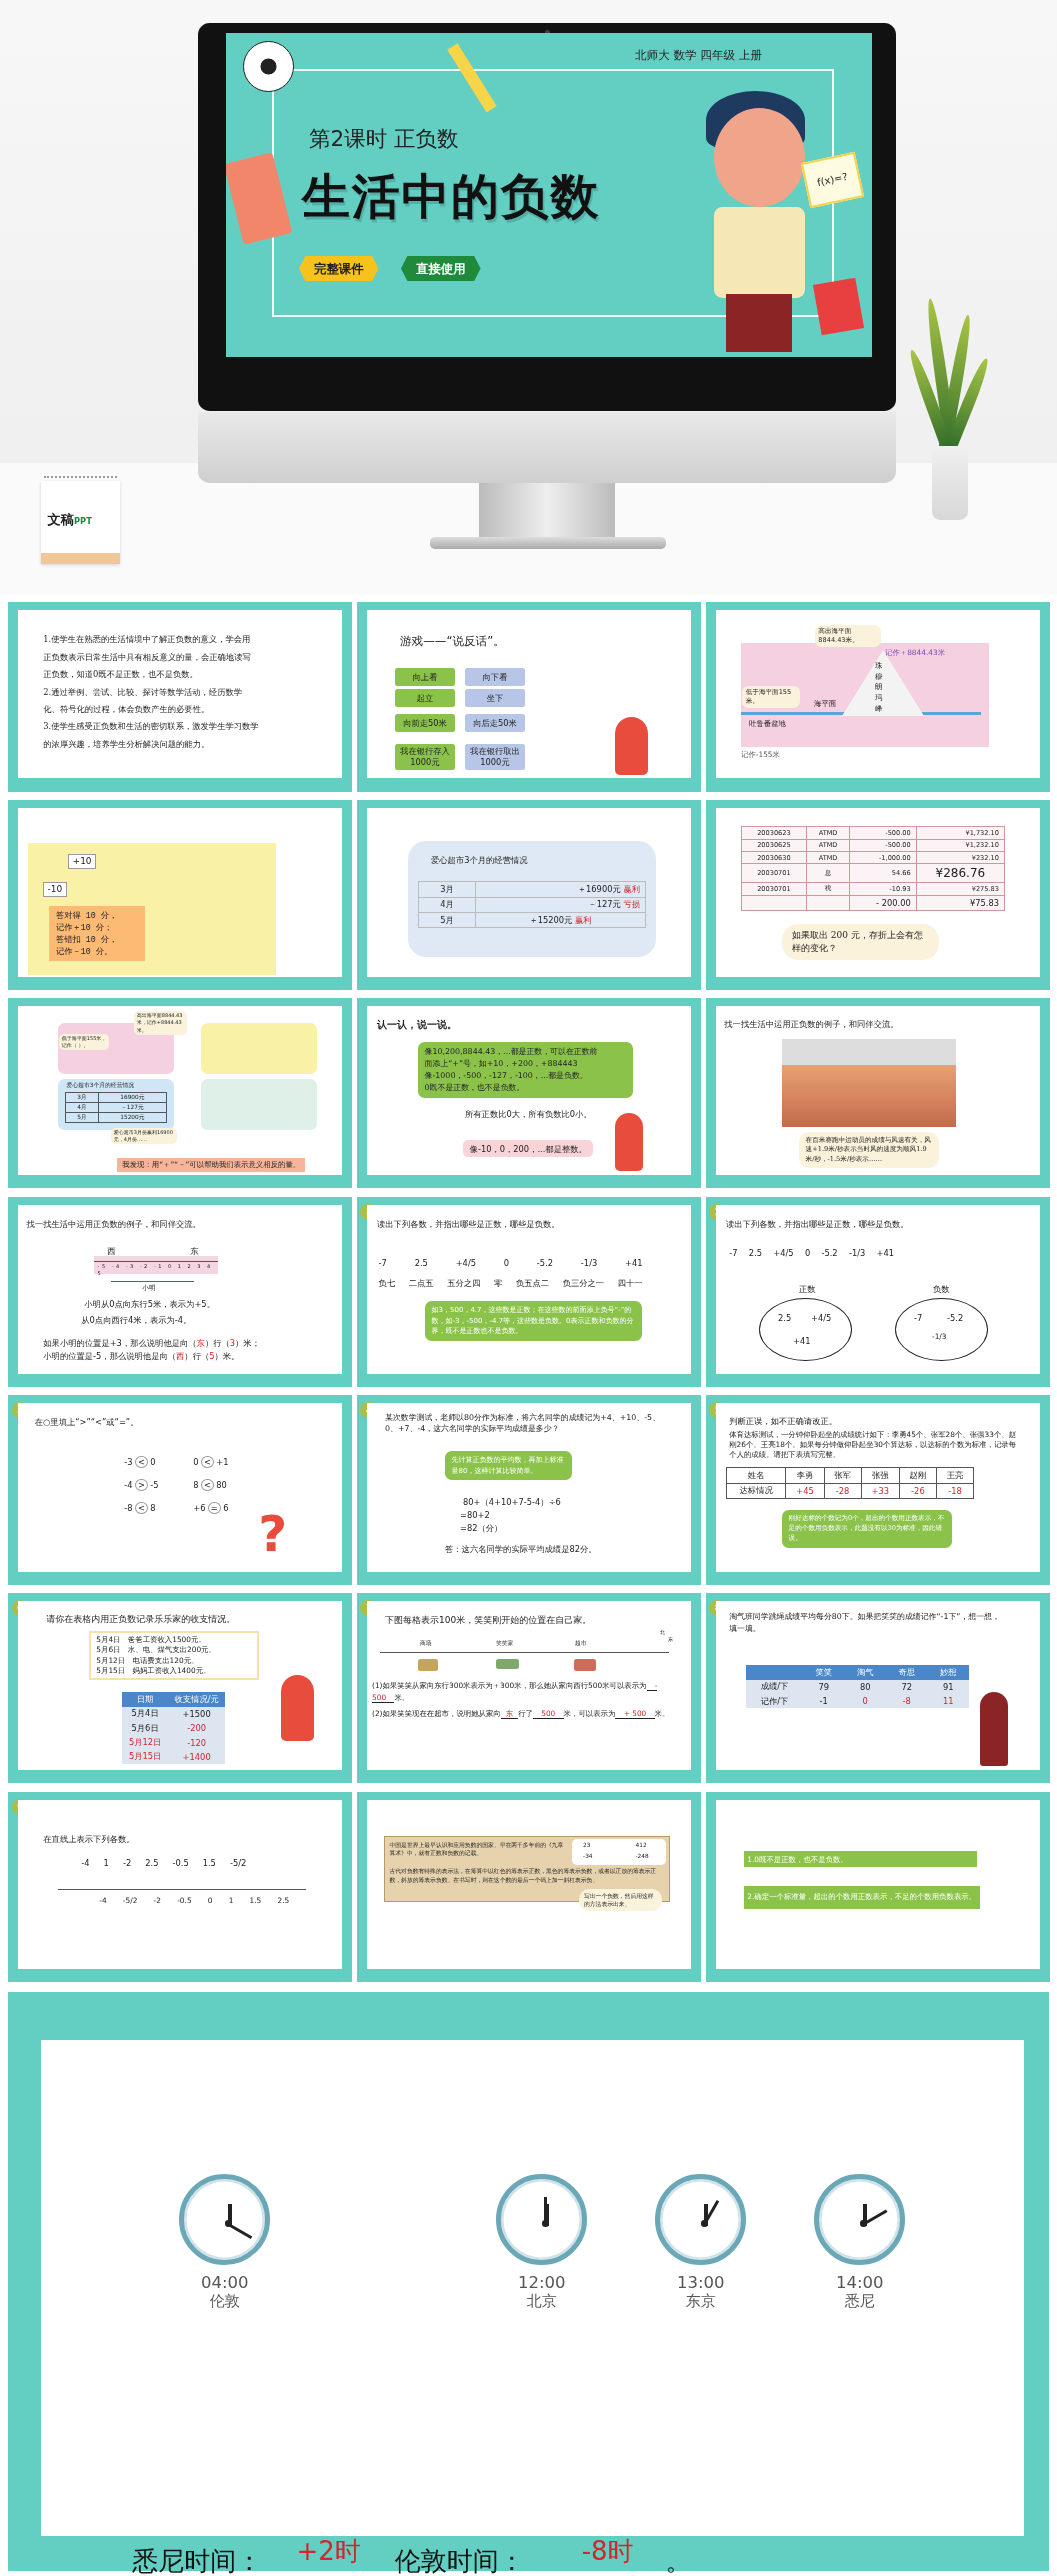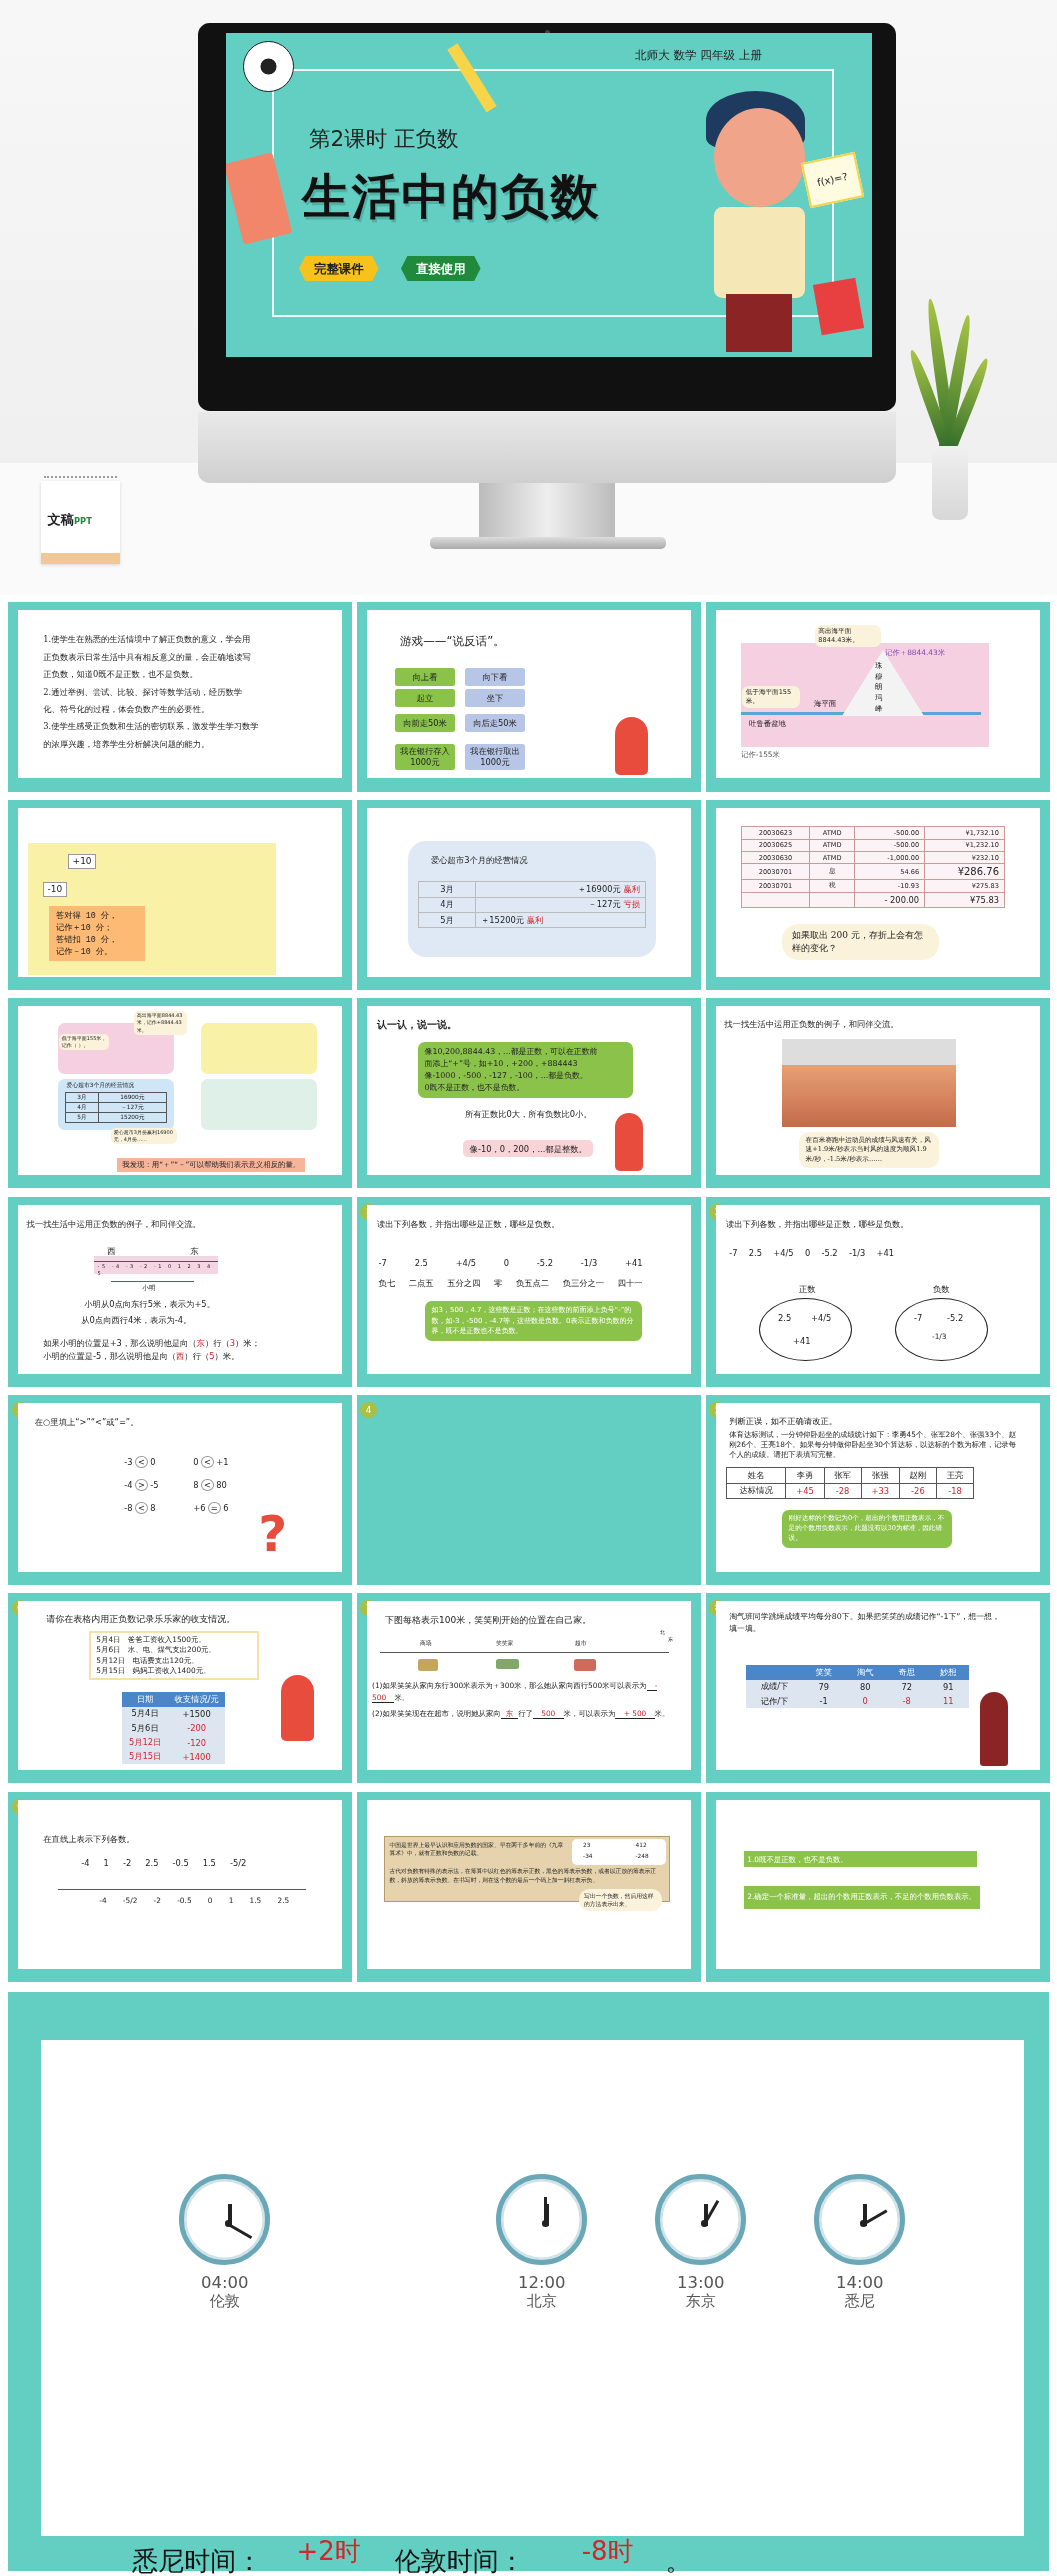--- a/index.html
+++ b/index.html
@@ -181,21 +181,21 @@
               <tr>
                 <td style="border-color:#bbb">3月</td>
                 <td style="border-color:#bbb;text-align:right"><span>＋16900元</span> <span class="red">赢利</span></td>
               </tr>
           <tr>
                 <td style="border-color:#bbb">4月</td>
                 <td style="border-color:#bbb;text-align:right"><span>－127元</span> <span class="red">亏损</span></td>
               </tr>
           <tr>
                 <td style="border-color:#bbb">5月</td>
-                <td style="border-color:#bbb;text-align:left"><span>＋15200元</span> <span class="red">赢利</span></td>
+                <td style="border-color:#bbb;text-align:center"><span>＋15200元</span> <span class="red">赢利</span></td>
               </tr>
         </tbody>
           </table>
       </div>
     </div>
   </div>
 
   <div class="slide" style="left:706px;top:205px">
     <div class="inner" style="background:#fff">
       <table class="tbl" style="position:absolute;left:25px;top:18px;width:264px;background:#fbf3f6">
@@ -215,21 +215,21 @@
         <tr>
               <td style="border-color:#c99;font-size:6.6px">20030630</td>
               <td style="border-color:#c99;font-size:6.6px">ATMD</td>
               <td style="border-color:#c99;font-size:6.6px;text-align:right">-1,000.00</td>
               <td style="border-color:#c99;font-size:6.6px;text-align:right">¥232.10</td>
             </tr>
         <tr>
               <td style="border-color:#c99;font-size:6.6px">20030701</td>
               <td style="border-color:#c99;font-size:6.6px">息</td>
               <td style="border-color:#c99;font-size:6.6px;text-align:right">54.66</td>
-              <td style="border-color:#c99;font-size:10px;text-align:right">¥286.76</td>
+              <td style="border-color:#c99;font-size:12px;">¥286.76</td>
             </tr>
         <tr>
               <td style="border-color:#c99;font-size:6.6px">20030701</td>
               <td style="border-color:#c99;font-size:6.6px">税</td>
               <td style="border-color:#c99;font-size:6.6px;text-align:right">-10.93</td>
               <td style="border-color:#c99;font-size:6.6px;text-align:right">¥275.83</td>
             </tr>
         <tr>
               <td style="border-color:#c99"></td>
               <td style="border-color:#c99"></td>
@@ -377,20 +377,28 @@
       <div class="t" style="left:106px;top:76px;font-size:8.3px"><span>-4</span> <span style="border:0.8px solid #999;border-radius:50%;padding:0 1.7px">&gt;</span> <span>-5</span></div>
       <div class="t" style="left:175px;top:76px;font-size:8.3px"><span>8</span> <span style="border:0.8px solid #999;border-radius:50%;padding:0 1.7px">&lt;</span> <span>80</span></div>
       <div class="t" style="left:106px;top:99px;font-size:8.3px"><span>-8</span> <span style="border:0.8px solid #999;border-radius:50%;padding:0 1.7px">&lt;</span> <span>8</span></div>
       <div class="t" style="left:175px;top:99px;font-size:8.3px"><span>+6</span> <span style="border:0.8px solid #999;border-radius:50%;padding:0 1.7px">=</span> <span>6</span></div>
       <div style="position:absolute;left:240px;top:106px;font-size:50px;color:#e74c3c;font-weight:bold;line-height:1">?</div>
     </div>
   </div>
 
   <div class="slide" style="left:357px;top:800px">
     <div class="num">4</div>
+    <div class="inner">
+      <div class="t" style="left:18px;top:8.3px;width:298px;font-size:7.9px">某次数学测试，老师以80分作为标准，将六名同学的成绩记为+4、+10、-5、0、+7、-4，这六名同学的实际平均成绩是多少？</div>
+      <div class="gbox" style="left:78px;top:48px;width:127px;font-size:7px">先计算正负数的平均数，再加上标准量80，这样计算比较简单。</div>
+      <div class="t" style="left:96px;top:93px;font-size:8.3px">80+（4+10+7-5-4）÷6</div>
+      <div class="t" style="left:93px;top:106px;font-size:8.3px">=80+2</div>
+      <div class="t" style="left:93px;top:119px;font-size:8.3px">=82（分）</div>
+      <div class="t" style="left:78px;top:140px;font-size:8.3px">答：这六名同学的实际平均成绩是82分。</div>
+    </div>
   </div>
 
   <div class="slide" style="left:706px;top:800px">
     <div class="num">5</div>
     <div class="inner">
       <div class="t" style="left:13.2px;top:11.6px;font-size:8.3px">判断正误，如不正确请改正。</div>
       <div class="t" style="left:13.2px;top:26.4px;width:294px;font-size:7.4px;line-height:1.35">体育达标测试，一分钟仰卧起坐的成绩统计如下：李勇45个、张军28个、张强33个、赵刚26个、王亮18个。如果每分钟做仰卧起坐30个算达标，以达标的个数为标准，记录每个人的成绩。请把下表填写完整。</div>
       <table class="tbl" style="position:absolute;left:10px;top:64px;width:248px">
         <tbody>
             <tr>

